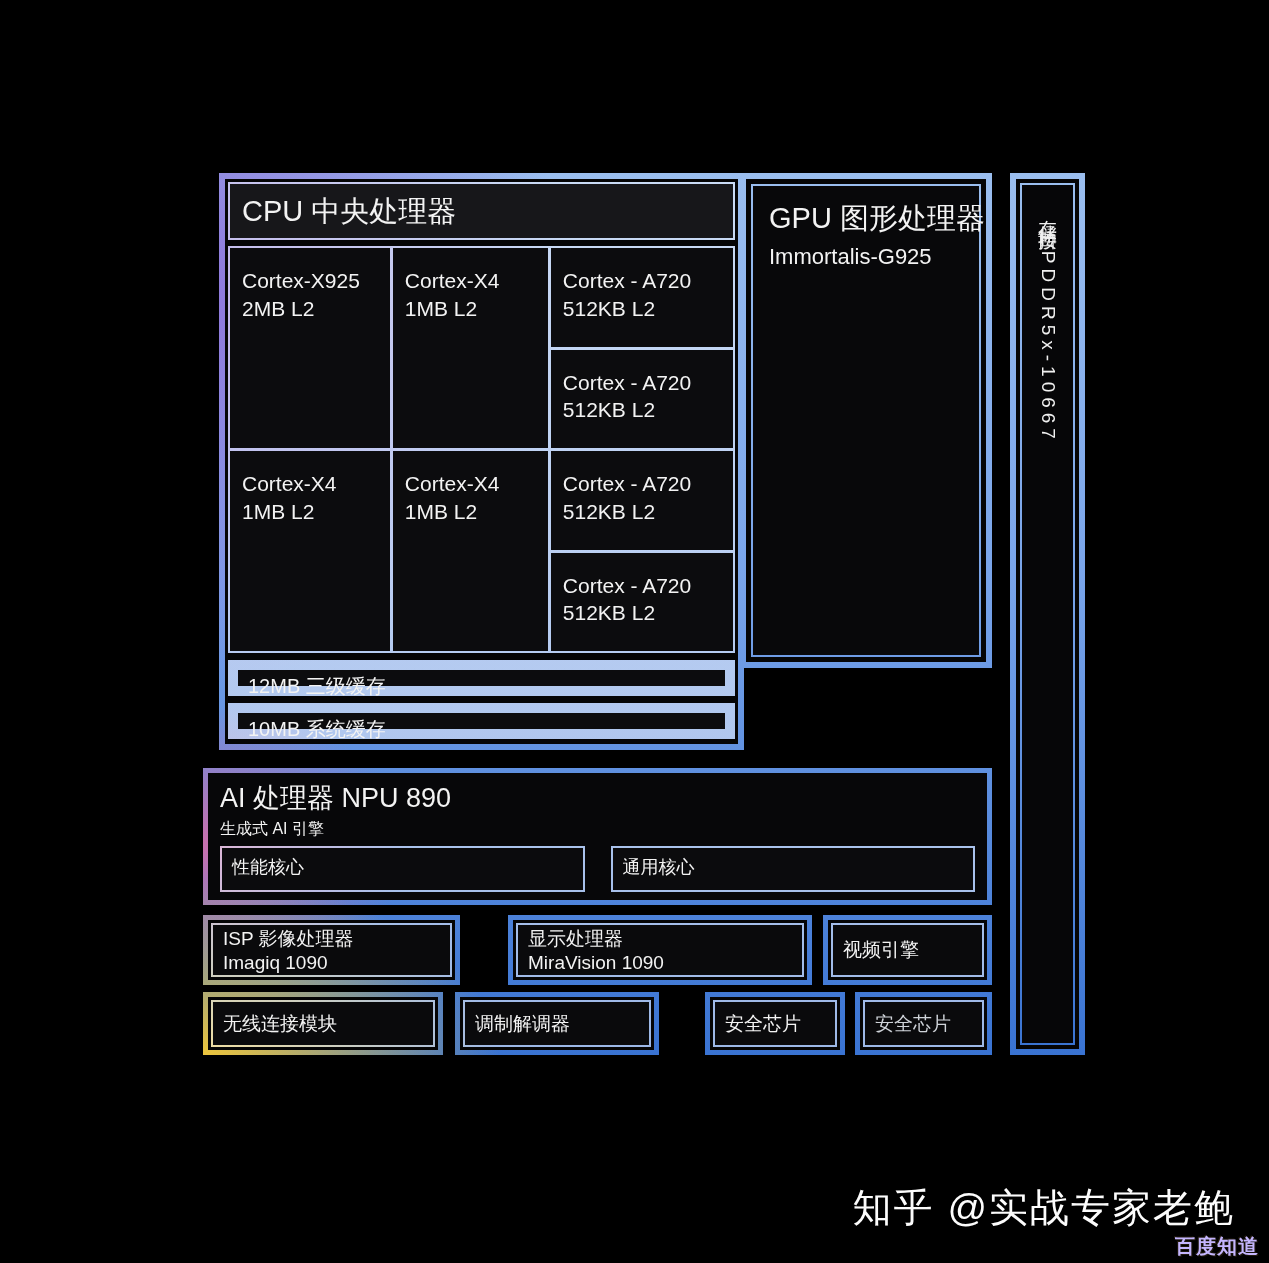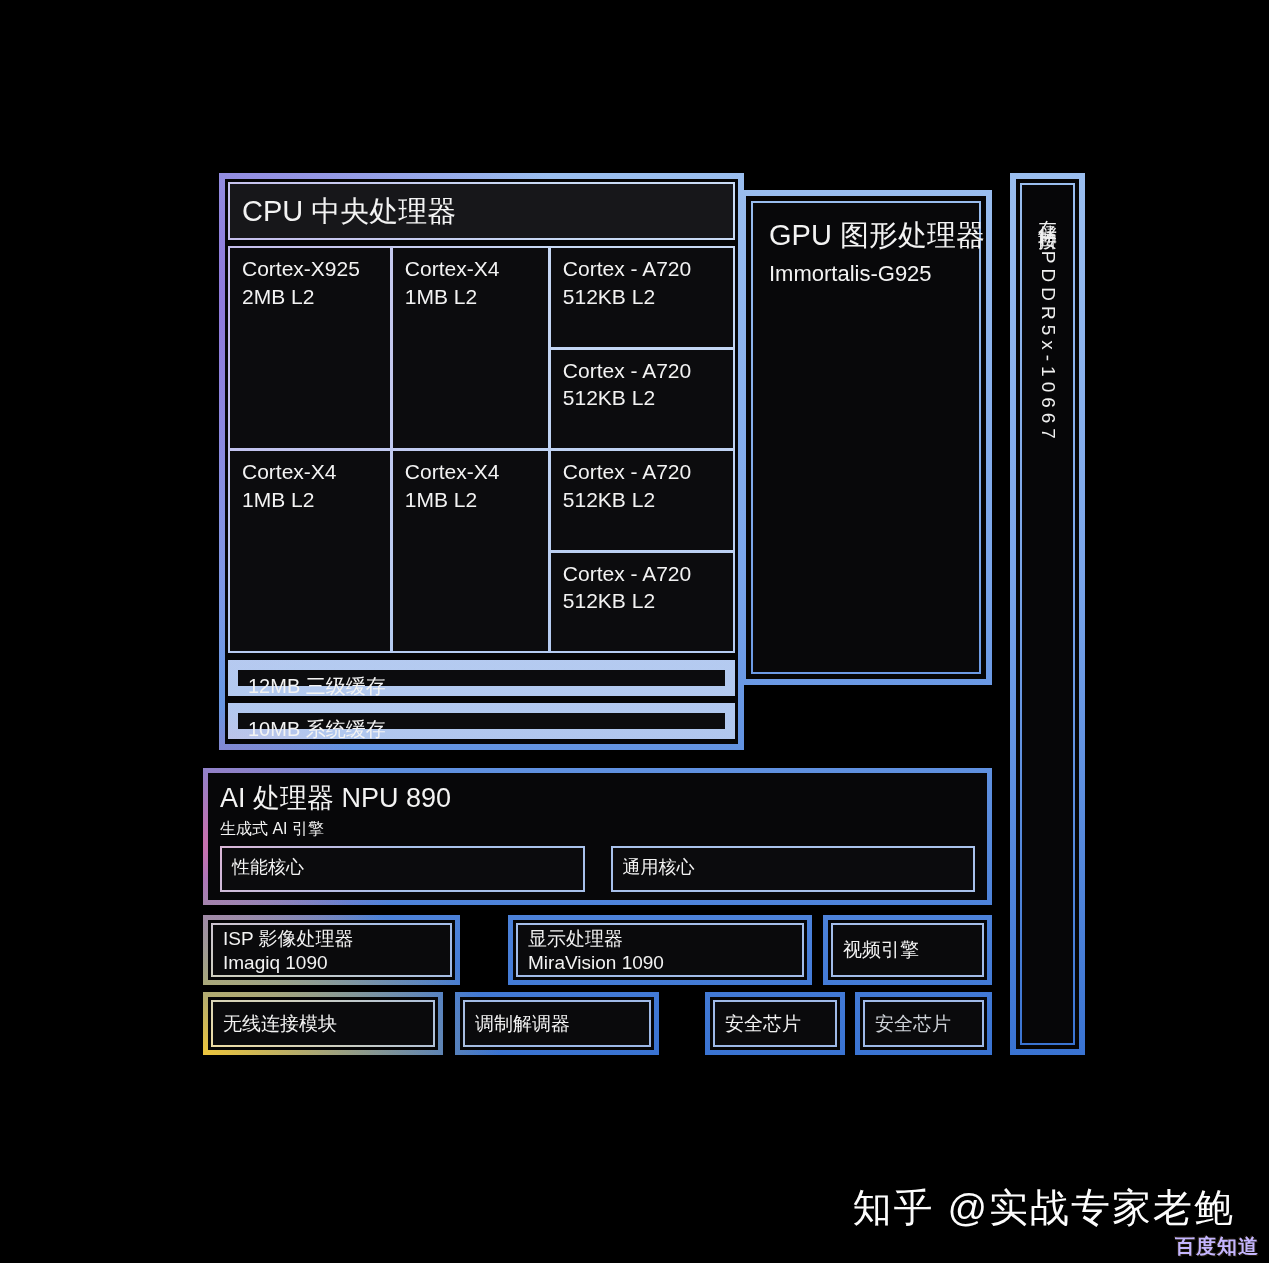--- a/index.html
+++ b/index.html
@@ -41,30 +41,30 @@
 
   
   #cpu{left:16px;top:0;width:525px;height:577px;}
   #cpu .mid{padding:3px;}
   .cpu-title-wrap{padding:2px;margin-bottom:6px;height:58px;}
   .cpu-title{background:#17171a;height:100%;font-size:29px;line-height:54px;padding:0 12px;white-space:nowrap;}
   .core-grid{
     padding:2px;height:407px;margin-bottom:7px;
     display:grid;grid-template-columns:1fr .97fr 1.14fr;grid-template-rows:repeat(4,1fr);gap:3px;
   }
-  .cell{background:#0c0c0e;padding:7px 12px;font-size:21px;line-height:1.32;}
+  .cell{background:#0c0c0e;padding:19px 12px;font-size:21px;line-height:1.32;}
   .cell-a{grid-column:1;grid-row:1/3}.cell-b{grid-column:2;grid-row:1/3}
   .cell-c{grid-column:3;grid-row:1}.cell-d{grid-column:3;grid-row:2}
   .cell-e{grid-column:1;grid-row:3/5}.cell-f{grid-column:2;grid-row:3/5}
   .cell-g{grid-column:3;grid-row:3}.cell-h{grid-column:3;grid-row:4}
   .cache-wrap{padding:10px;height:36px;margin-bottom:7px;}
   .cache-bar{background:#0c0c0e;height:100%;font-size:20px;line-height:32px;padding:0 10px;white-space:nowrap;}
 
   
-  #gpu{left:537px;top:0;width:252px;height:495px;margin-top:17px;}
+  #gpu{left:537px;top:0;width:252px;height:495px;}
   #gpu .mid{padding:5px;}
   .gpu-content{background:#08080a;width:100%;height:100%;padding:12px 16px;}
   .gpu-title{font-size:29px;line-height:40px;white-space:nowrap;}
   .gpu-model{font-size:22px;line-height:30px;margin-top:4px;}
 
   
   #mem{left:807px;top:0;width:75px;height:882px;}
   #mem .mid{padding:4px;}
   .mem-content{background:#060608;width:100%;height:100%;display:flex;justify-content:center;padding-top:20px;}
   .mem-label{

